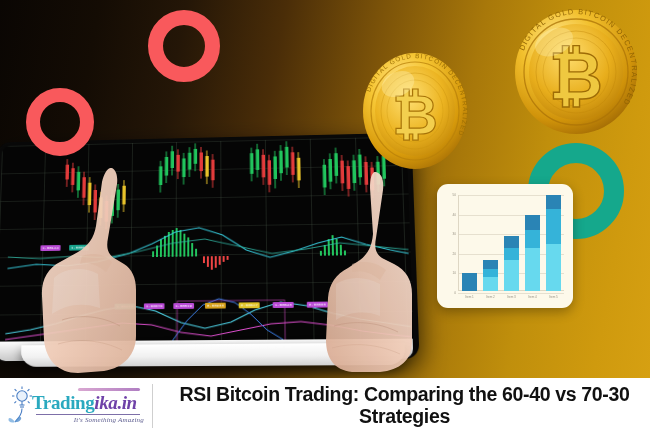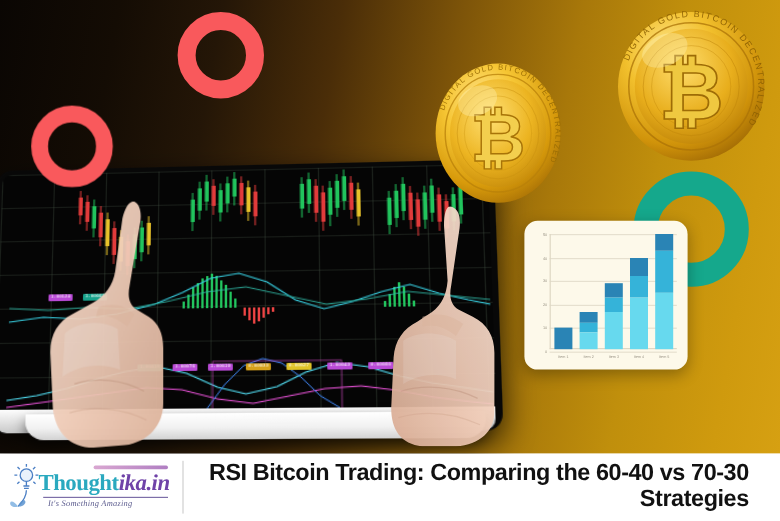--- a/index.html
+++ b/index.html
@@ -179,37 +179,37 @@
     position: absolute; left: 72px; top: 6px; width: 62px; height: 3px;
     background: linear-gradient(90deg,#d9a7d1,#b07ec2);
     border-radius: 2px;
   }
   #logo-rule {
     position: absolute; left: 30px; top: 32px; width: 104px; height: 1px;
     background: #7d6fa8;
   }
   #logo-tag {
     position: absolute; left: 34px; top: 34px; width: 104px;
-    text-align: left;
+    text-align: right;
     font-size: 7px; font-style: italic; color: #5d5d8f;
     font-family: "Liberation Serif", serif;
     letter-spacing: .2px;
   }
   #footer-divider {
     width: 1px; height: 44px; background: #cfcfcf; flex: 0 0 1px;
   }
   #footer-title {
     flex: 1 1 auto;
-    text-align: right;
+    text-align: center;
     color: #111111;
     font-size: 19.5px;
     font-weight: 700;
     line-height: 1.12;
     letter-spacing: -.35px;
-    padding: 0 26px 0 10px;
+    padding: 0 4px 0 10px;
     font-family: "Liberation Sans", sans-serif;
   }
 </style>
 </head>
 <body>
 
 <div id="stage">
 
   <div id="hero">
 
@@ -553,21 +553,21 @@
             <path d="M21.6,10 L24,10"></path>
               <path d="M6.4,10 L4,10"></path>
             <path d="M19.8,15.4 L21.6,17.2"></path>
               <path d="M8.2,15.4 L6.4,17.2"></path>
           </g>
           <path d="M7,36 C4,32 1,31 0.5,33 C0,35.6 3.5,37.5 7,36 Z" fill="#7fb2e0" opacity=".85"></path>
           <path d="M7,36 C9,31 12,29.6 13,31.4 C14,33.6 10.6,36.6 7,36 Z" fill="#5a93cf" opacity=".85"></path>
         </svg>
         <div id="logo-bar"></div>
         <div id="logo-word">
-          <span class="p1">Thought</span><span class="p2">ika.in</span>
+          <span class="p1">Trading</span><span class="p2">ika.in</span>
         </div>
         <div id="logo-rule"></div>
         <div id="logo-tag">It's Something Amazing</div>
       </div>
     </div>
 
     <div id="footer-divider"></div>
 
     <div id="footer-title">RSI Bitcoin Trading: Comparing the 60-40 vs 70-30 Strategies</div>
   </div>

